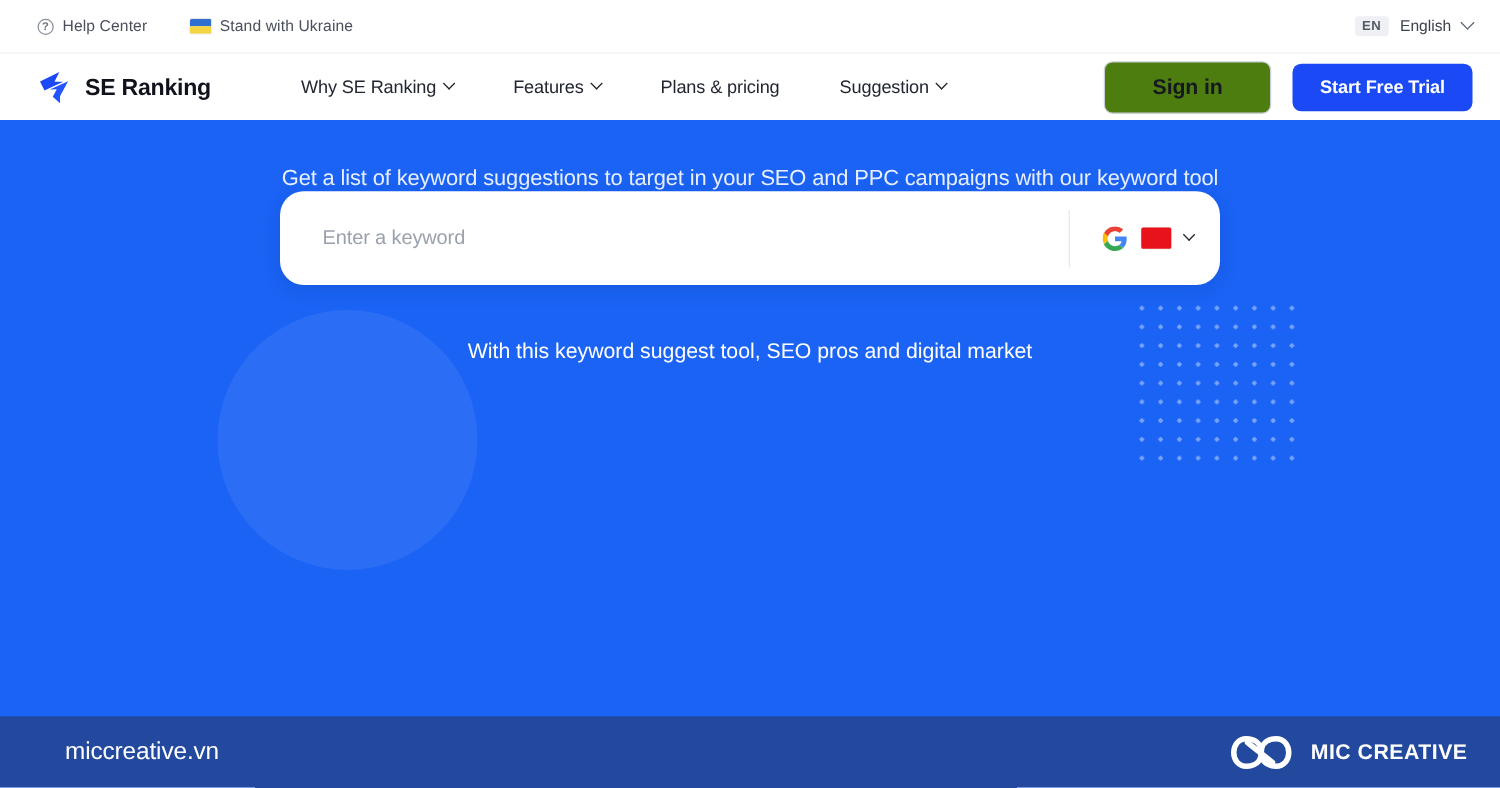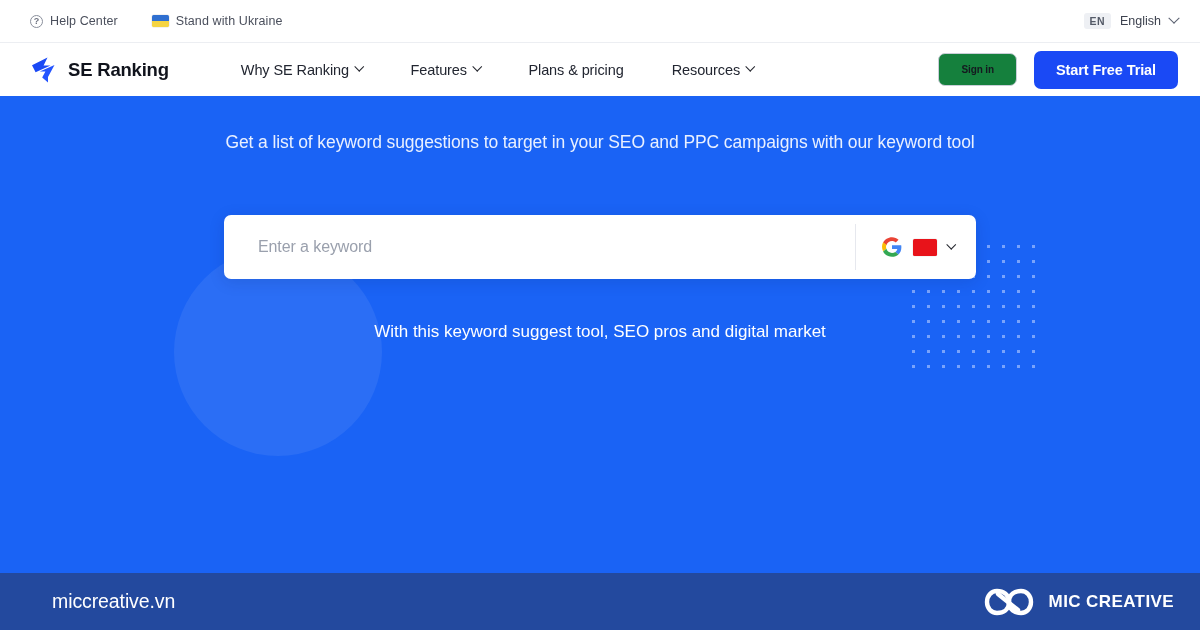--- a/index.html
+++ b/index.html
@@ -67,23 +67,23 @@
     font-size:18.5px; font-weight:700; color:#10131c; letter-spacing:-.2px;
   }
   .nav-links { display:flex; align-items:center; gap:0; margin-left:48px; }
   .nav-link {
     display:flex; align-items:center; gap:7px;
     font-size:14.5px; color:#222631; letter-spacing:-.1px;
     padding:0 24px; cursor:pointer; white-space:nowrap;
   }
   .nav-actions { margin-left:auto; display:flex; align-items:center; gap:17px; }
   .btn-signin {
-    border:1.4px solid #c9ced8; background:#15803d; color:#15181f;
-    font-size:10px; font-weight:700; border-radius:7px;
-    padding:10px 22px; cursor:pointer; font-family:inherit;
+    border:1.4px solid #c9ced8; background:#4d7c0f; color:#15181f;
+    font-size:17px; font-weight:700; border-radius:7px;
+    padding:10px 38px; cursor:pointer; font-family:inherit;
     letter-spacing:-.1px;
   }
   .btn-trial {
     border:none; background:#1a49f5; color:#fff;
     font-size:14.5px; font-weight:700; border-radius:7px;
     padding:11px 22px; cursor:pointer; font-family:inherit;
     letter-spacing:-.1px;
   }
 
   
@@ -114,23 +114,22 @@
     letter-spacing:-1.2px; line-height:1.05; text-align:center;
   }
   .hero-sub {
     margin-top:36px;
     font-size:17.5px; color:#e9f0ff; font-weight:400;
     letter-spacing:-.1px; text-align:center;
   }
 
   
   .searchbar {
-    margin-top:62px;
-    width:752px; height:64px;
-    background:#ffffff; border-radius:7px;
+    width:752px; height:75px;
+    background:#ffffff; border-radius:19px;
     display:flex; align-items:center;
     box-shadow:0 3px 16px rgba(6,30,90,.14);
   }
   .search-input {
     flex:1; height:100%; border:none; outline:none; background:transparent;
     font-family:inherit; font-size:16px; color:#20242e;
     padding:0 34px; letter-spacing:-.1px;
   }
   .search-input::placeholder { color:#9aa0ad; }
   .engine-sel {
@@ -214,21 +213,21 @@
         <span class="chev small"></span>
       </div>
       <div class="nav-link">
         <span>Features</span>
         <span class="chev small"></span>
       </div>
       <div class="nav-link">
         <span>Plans &amp; pricing</span>
       </div>
       <div class="nav-link">
-        <span>Resources</span>
+        <span>Suggestion</span>
         <span class="chev small"></span>
       </div>
     </div>
 
     <div class="nav-actions">
       <button class="btn-signin">Sign in</button>
       <button class="btn-trial">Start Free Trial</button>
     </div>
   </div>
 

